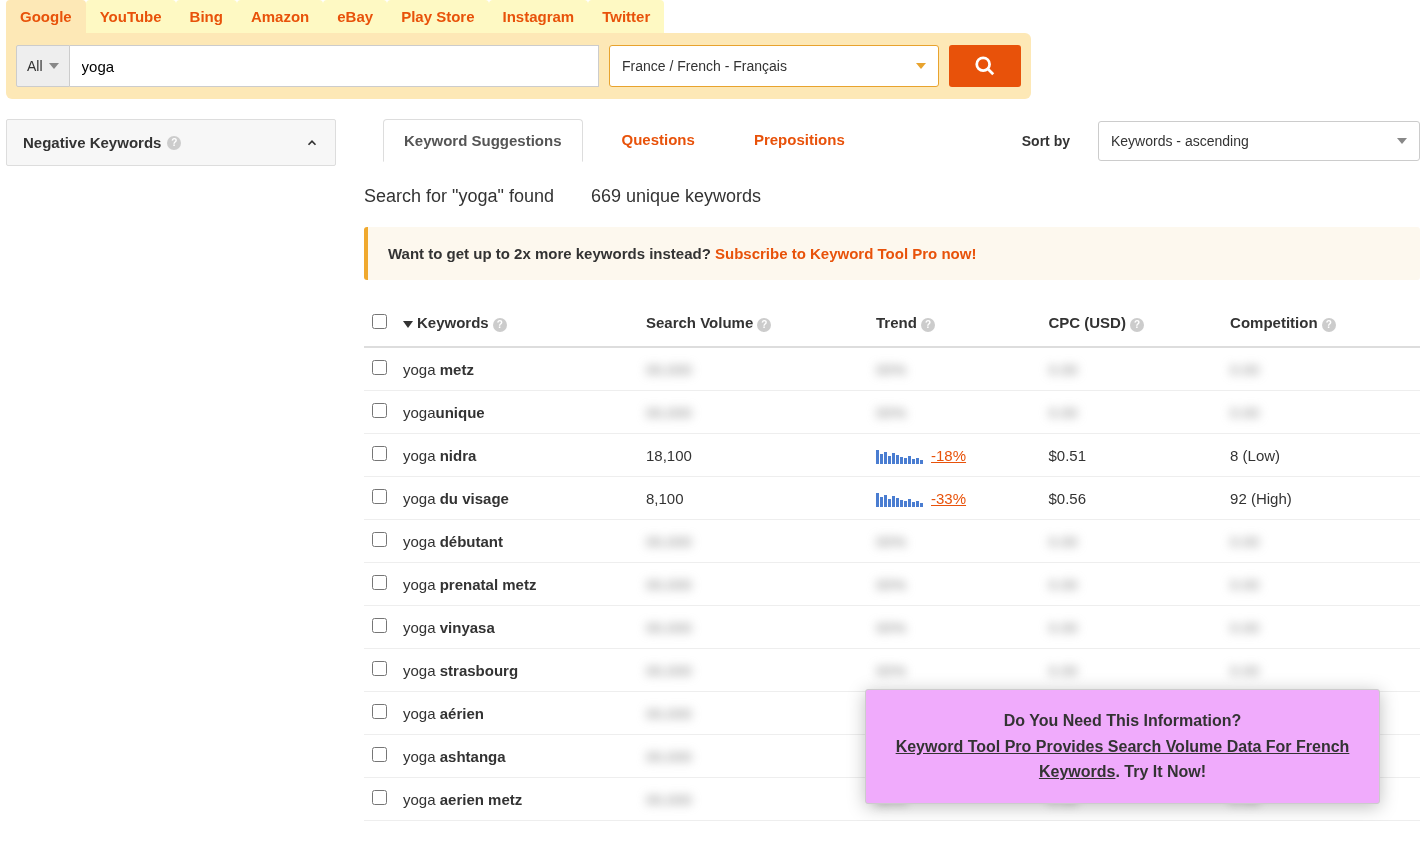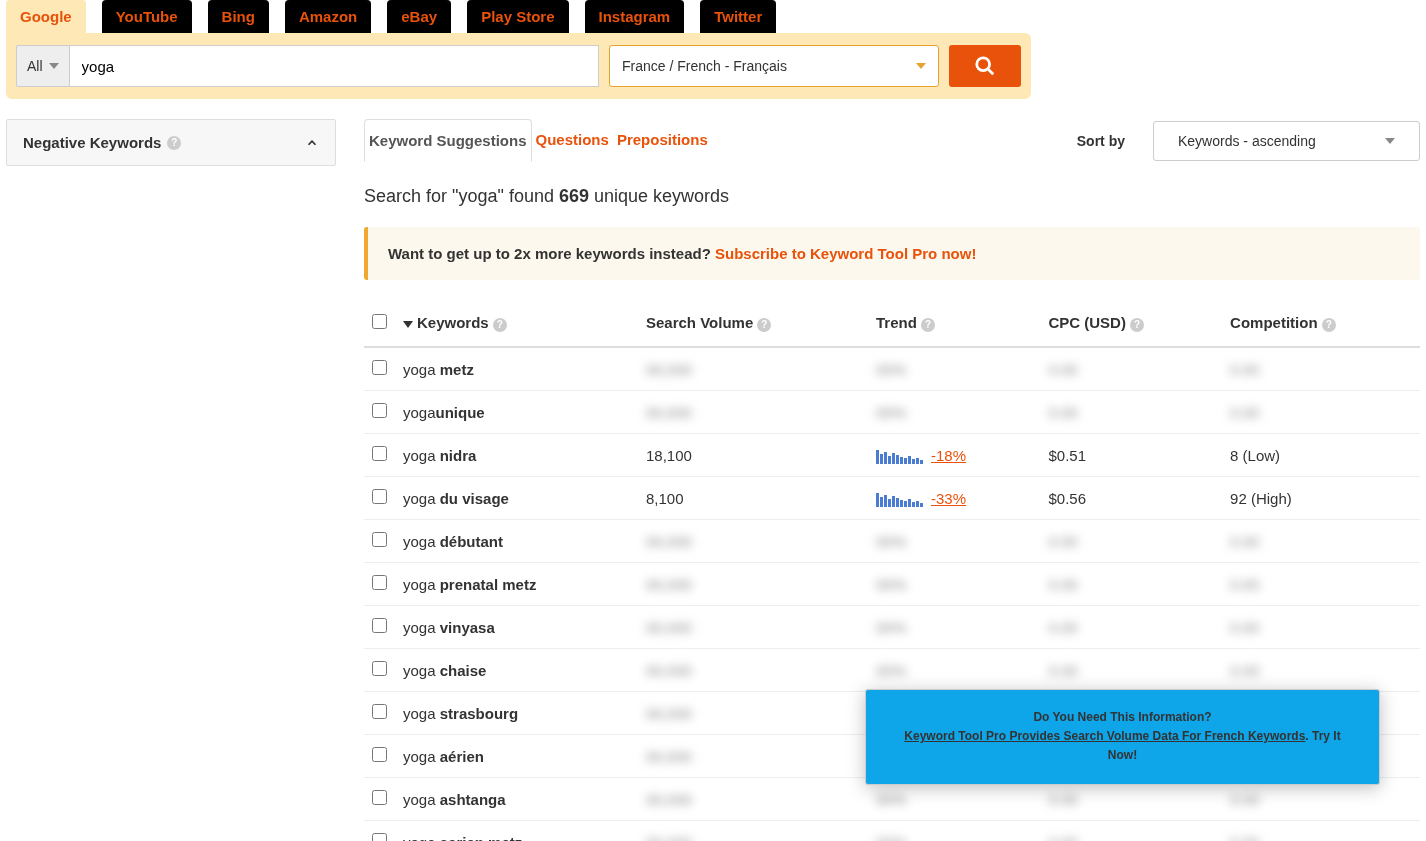--- a/index.html
+++ b/index.html
@@ -1,20 +1,20 @@
 <!DOCTYPE html>
 <html><head>
   <meta charset="utf-8">
   <style>
     * { box-sizing: border-box; margin: 0; padding: 0; }
     body { font-family: Arial, Helvetica, sans-serif; font-size: 14px; color: #333; background: #fff; }
     
     
-    .source-tabs { display: flex; gap: 16px; padding: 0 6px; }
-    .source-tab { padding: 8px 14px; background: #000000; color: #e8520a; font-weight: bold; cursor: pointer; border-radius: 4px 4px 0 0; font-size: 15px; }
+    .source-tabs { display: flex; gap: 0; padding: 0 6px; }
+    .source-tab { padding: 8px 14px; background: #fef9c3; color: #e8520a; font-weight: bold; cursor: pointer; border-radius: 4px 4px 0 0; font-size: 15px; }
     .source-tab.active { background: #fde8b6; }
     
     
     .search-wrap { background: #fde8b6; padding: 12px 10px; border-radius: 0 6px 6px 6px; display: flex; gap: 10px; align-items: center; width: 1025px; margin-left: 6px; }
     .all-select { background: #eee; border: 1px solid #ccc; height: 42px; display: flex; align-items: center; padding: 0 10px; gap: 6px; cursor: pointer; border-radius: 2px 0 0 2px; }
     .all-select .caret { width: 0; height: 0; border-left: 5px solid transparent; border-right: 5px solid transparent; border-top: 6px solid #888; }
     .search-input { flex: 1; height: 42px; border: 1px solid #ccc; background: #fff; padding: 0 12px; font-size: 15px; border-left: none; margin-left: -10px; }
     .region-select { width: 330px; height: 42px; border: 1px solid #e8a32e; background: #fff; display: flex; align-items: center; justify-content: space-between; padding: 0 12px; cursor: pointer; border-radius: 3px; }
     .region-select .caret { width: 0; height: 0; border-left: 5px solid transparent; border-right: 5px solid transparent; border-top: 6px solid #e8a32e; }
     .search-btn { width: 72px; height: 42px; background: #e8520a; border: none; border-radius: 3px; cursor: pointer; display: flex; align-items: center; justify-content: center; }
@@ -26,29 +26,29 @@
     .panel { border: 1px solid #ddd; background: #f7f7f7; padding: 14px 16px; display: flex; justify-content: space-between; align-items: center; sursor: pointer; cursor: pointer; margin-bottom: 12px; border-radius: 2px; }
     .panel-title { font-weight: bold; font-size: 15px; display: flex; align-items: center; gap: 6px; }
     .chev { width: 14px; height: 14px; }
     .help-icon { width: 14px; height: 14px; background: #ccc; color: #fff; border-radius: 50%; display: inline-flex; align-items: center; justify-content: center; font-size: 10px; font-weight: bold; }
     
     .content { flex: 1; position: relative; }
     
     
     .result-header { display: flex; justify-content: space-between; align-items: center; }
     .result-tabs { display: flex; }
-    .result-tab { padding: 12px 4px; font-weight: bold; font-size: 15px; color: #e8520a; cursor: pointer; }
+    .result-tab { padding: 12px 20px; font-weight: bold; font-size: 15px; color: #e8520a; cursor: pointer; margin-left: 19px; }
     .result-tab.active { color: #555; border: 1px solid #ddd; border-bottom: 1px solid #fff; border-radius: 4px 4px 0 0; }
     .sortby { display: flex; align-items: center; gap: 28px; }
     .sortby-label { font-weight: bold; }
-    .sortby-select { width: 267px; height: 40px; border: 1px solid #ccc; padding: 0 24px; display: flex; align-items: center; justify-content: space-between; cursor: pointer; border-radius: 3px; }
+    .sortby-select { width: 322px; height: 40px; border: 1px solid #ccc; padding: 0 12px; display: flex; align-items: center; justify-content: space-between; cursor: pointer; border-radius: 3px; }
     .sortby-select .caret { width: 0; height: 0; border-left: 5px solid transparent; border-right: 5px solid transparent; border-top: 6px solid #888; }
     
     .summary { font-size: 18px; padding: 24px 0 20px 0; color: #333; }
-    .summary strong { font-weight: bold; }
+    .summary strong { font-weight: normal; margin-left: 32px; }
     
     .promo { background: #fdf8ee; border-left: 4px solid #f0a92e; padding: 18px 20px; font-size: 15px; border-radius: 3px; margin-bottom: 20px; }
     .promo strong { font-weight: bold; }
     .promo a { color: #e8520a; font-weight: bold; text-decoration: none; }
     
     
     table { width: 100%; border-collapse: collapse; }
     th { text-align: left; padding: 14px 8px; border-bottom: 2px solid #ddd; font-weight: bold; font-size: 15px; }
     th .sort-caret { display: inline-block; width: 0; height: 0; border-left: 5px solid transparent; border-right: 5px solid transparent; border-top: 7px solid #333; margin-right: 4px; vertical-align: middle; }
     td { padding: 12px 8px; border-bottom: 1px solid #eee; font-size: 15px; }
@@ -56,21 +56,21 @@
     .kw-cell .suffix { font-weight: bold; }
     .chk { width: 30px; }
     input[type=checkbox] { width: 15px; height: 15px; cursor: pointer; }
     .blur { filter: blur(5px); color: #888; user-select: none; }
     .trend-cell { display: flex; align-items: center; gap: 8px; }
     .spark { display: flex; align-items: flex-end; gap: 1px; height: 18px; }
     .spark span { width: 3px; background: #4a7dd1; }
     .trend-val { color: #e8520a; text-decoration: underline; }
     
     
-    .popup { position: absolute; right: 40px; top: 570px; width: 515px; background: #0ea5e9; border: 1px solid #ccc; box-shadow: 0 3px 18px rgba(0,0,0,0.25); padding: 18px 24px; border-radius: 3px; text-align: center; font-size: 12px; line-height: 1.6; }
+    .popup { position: absolute; right: 40px; top: 570px; width: 515px; background: #f0abfc; border: 1px solid #ccc; box-shadow: 0 3px 18px rgba(0,0,0,0.25); padding: 18px 24px; border-radius: 3px; text-align: center; font-size: 16px; line-height: 1.6; }
     .popup .line1 { font-weight: bold; }
     .popup .line2 { font-weight: bold; text-decoration: underline; cursor: pointer; }
     .popup .line3 { font-weight: bold; }
     .popup .try { text-decoration: none; }
   </style>
 </head>
 <body>
 
 <div class="source-tabs" id="source-tabs">
     <div class="source-tab active">Google</div>
@@ -237,28 +237,20 @@
           <tr>
             <td class="chk"><input type="checkbox" style=""></td>
             <td class="kw-cell"><span class="prefix">yoga </span><span class="suffix">vinyasa</span></td>
             <td><span class="blur">00,000</span></td>
             <td><span class="blur">00%</span></td>
             <td><span class="blur">0.00</span></td>
             <td><span class="blur">0.00</span></td>
           </tr>
           <tr>
             <td class="chk"><input type="checkbox" style=""></td>
-            <td class="kw-cell"><span class="prefix">yoga </span><span class="suffix">chaise</span></td>
-            <td><span class="blur">00,000</span></td>
-            <td><span class="blur">00%</span></td>
-            <td><span class="blur">0.00</span></td>
-            <td><span class="blur">0.00</span></td>
-          </tr>
-          <tr>
-            <td class="chk"><input type="checkbox" style=""></td>
             <td class="kw-cell"><span class="prefix">yoga </span><span class="suffix">strasbourg</span></td>
             <td><span class="blur">00,000</span></td>
             <td><span class="blur">00%</span></td>
             <td><span class="blur">0.00</span></td>
             <td><span class="blur">0.00</span></td>
           </tr>
           <tr>
             <td class="chk"><input type="checkbox" style=""></td>
             <td class="kw-cell"><span class="prefix">yoga </span><span class="suffix">aérien</span></td>
             <td><span class="blur">00,000</span></td>

